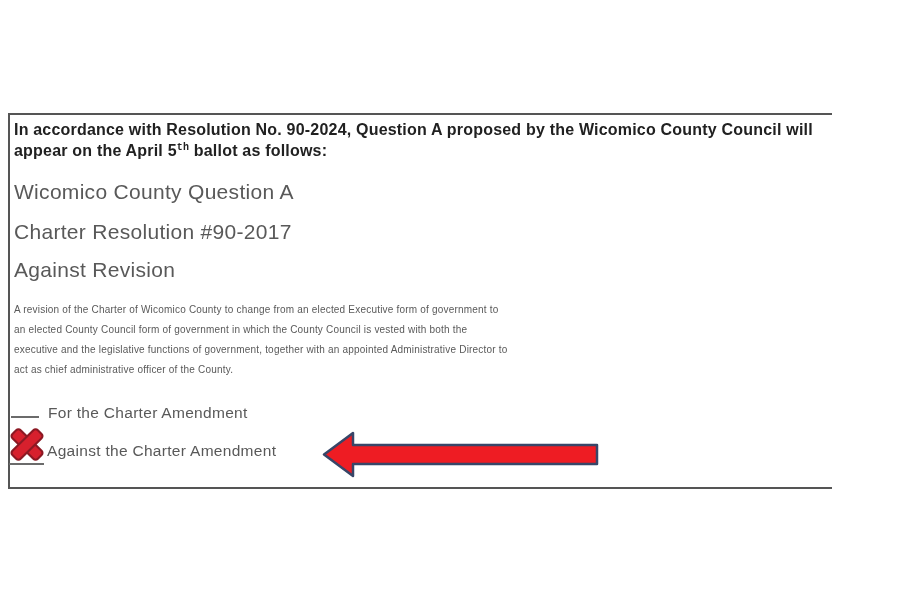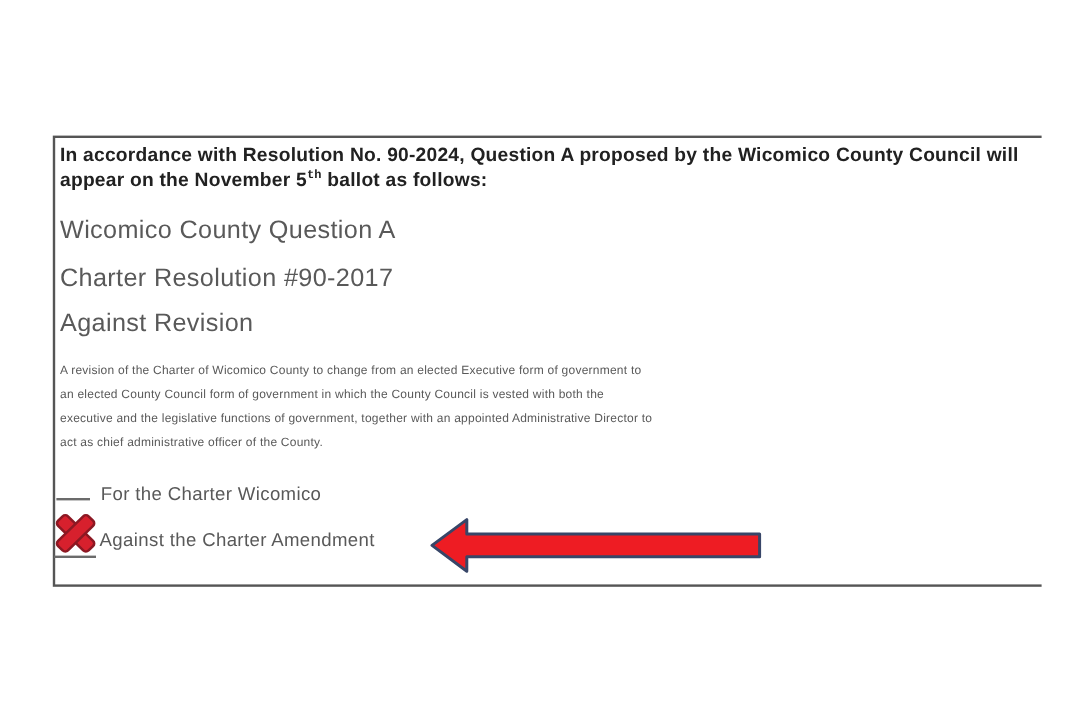--- a/index.html
+++ b/index.html
@@ -4,21 +4,20 @@
 <style>
   * { margin: 0; padding: 0; box-sizing: border-box; }
   html, body { background: #ffffff; }
   .page {
     position: relative;
     width: 832px;
     height: 600px;
     background: #ffffff;
     overflow: hidden;
     font-family: "Liberation Sans", "DejaVu Sans", sans-serif;
-    margin-left: 36px;
   }
   .notice-box {
     position: absolute;
     left: 8px;
     top: 113px;
     width: 886px;
     height: 376px;
     border: 2px solid var(--box-border, #555);
     background: #ffffff;
   }
@@ -113,36 +112,36 @@
   }
 </style>
 </head>
 <body>
 
 <div class="page">
   <div class="notice-box">
 
     <div class="heading">
       <div>In accordance with Resolution No. 90-2024, Question A proposed by the Wicomico County Council will</div>
-      <div><span>appear on the November 5</span><sup>th</sup><span> ballot as follows:</span></div>
+      <div><span>appear on the April 5</span><sup>th</sup><span> ballot as follows:</span></div>
     </div>
 
     <div class="line question-title">Wicomico County Question A</div>
     <div class="line resolution">Charter Resolution #90-2017</div>
     <div class="line revision">Against Revision</div>
 
     <div class="paragraph">
       <div class="p-line">A revision of the Charter of Wicomico County to change from an elected Executive form of government to</div>
       <div class="p-line">an elected County Council form of government in which the County Council is vested with both the</div>
       <div class="p-line">executive and the legislative functions of government, together with an appointed Administrative Director to</div>
       <div class="p-line">act as chief administrative officer of the County.</div>
     </div>
 
     <div class="option option-for">
-      <span class="blank"></span><span>For the Charter Wicomico</span>
+      <span class="blank"></span><span>For the Charter Amendment</span>
     </div>
 
     <div class="option option-against">
       <span>Against the Charter Amendment</span>
     </div>
 
     <div class="blank-against-line"></div>
 
     <svg class="x-mark" viewBox="0 0 36 32" preserveAspectRatio="none">
       <rect x="1" y="10.5" width="34" height="11" rx="3" transform="rotate(45 18 16)"></rect>

